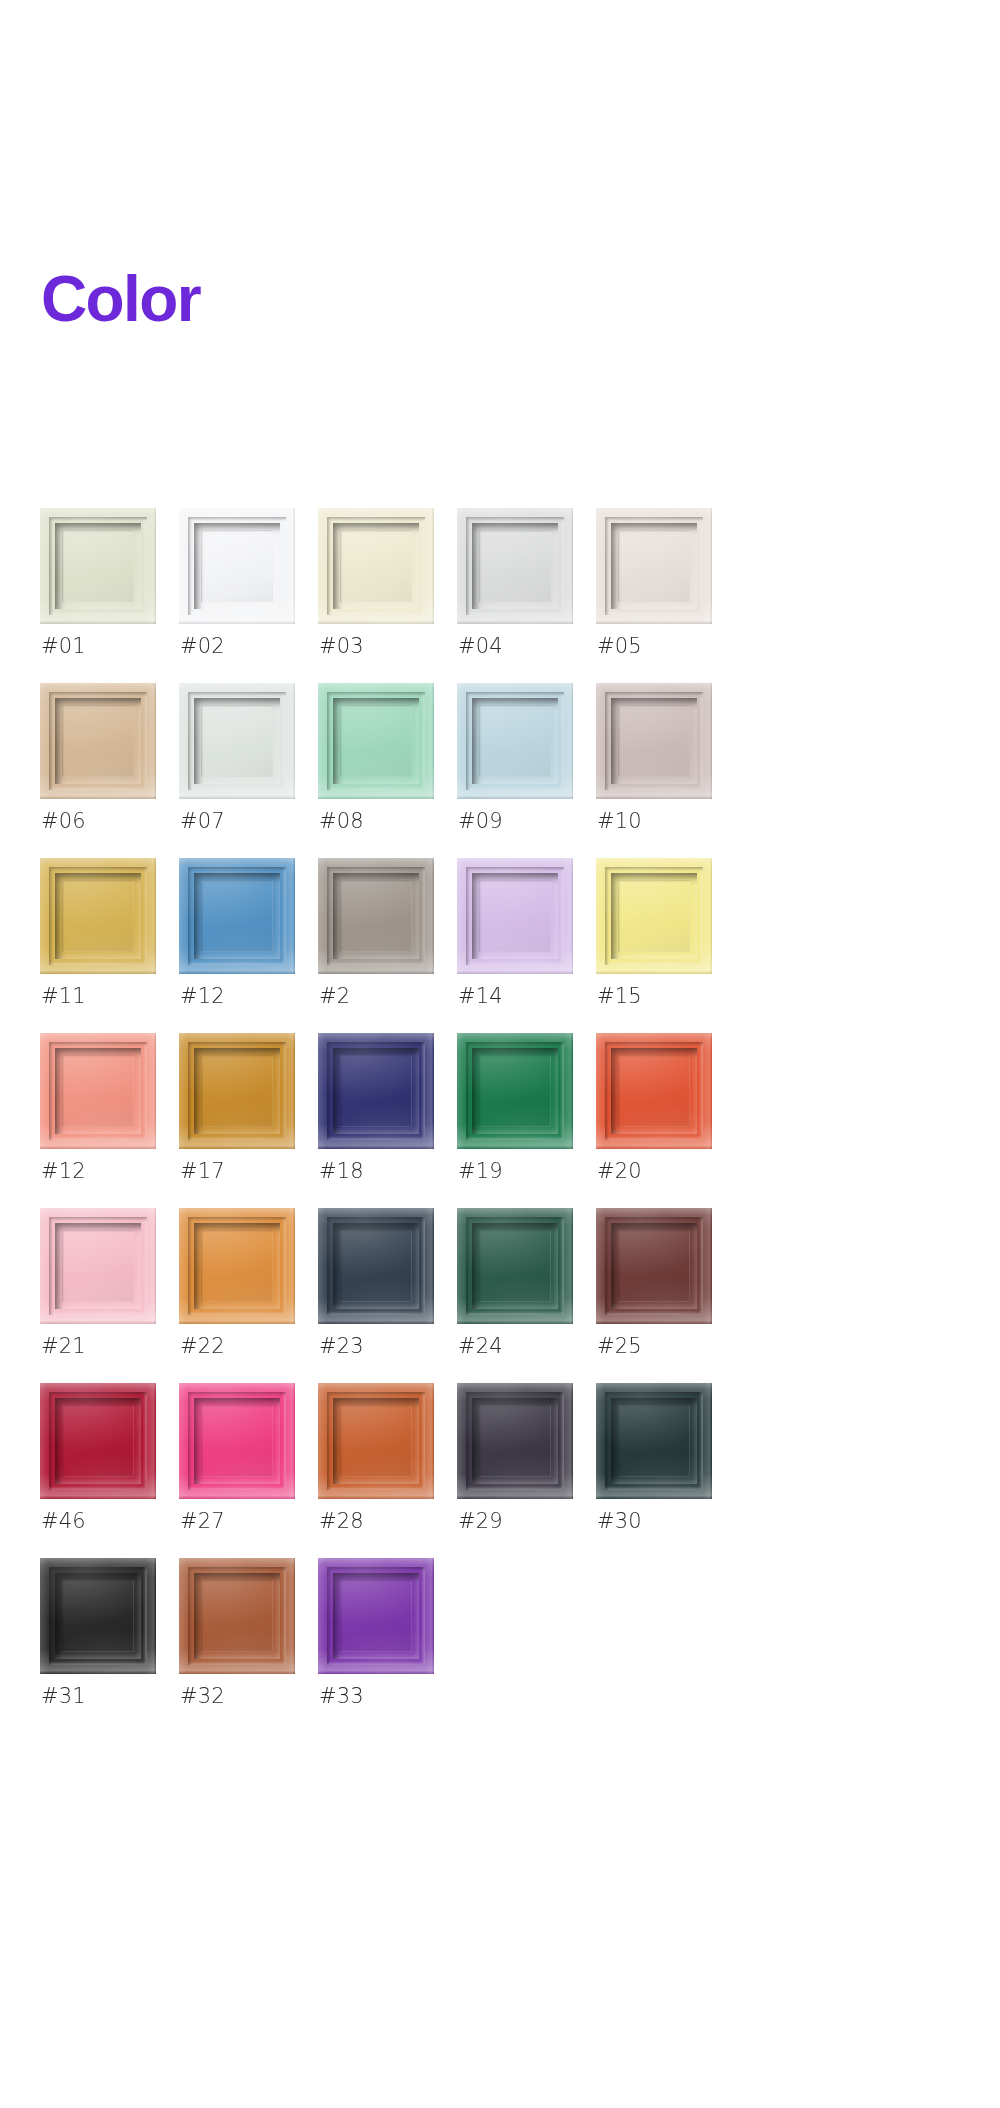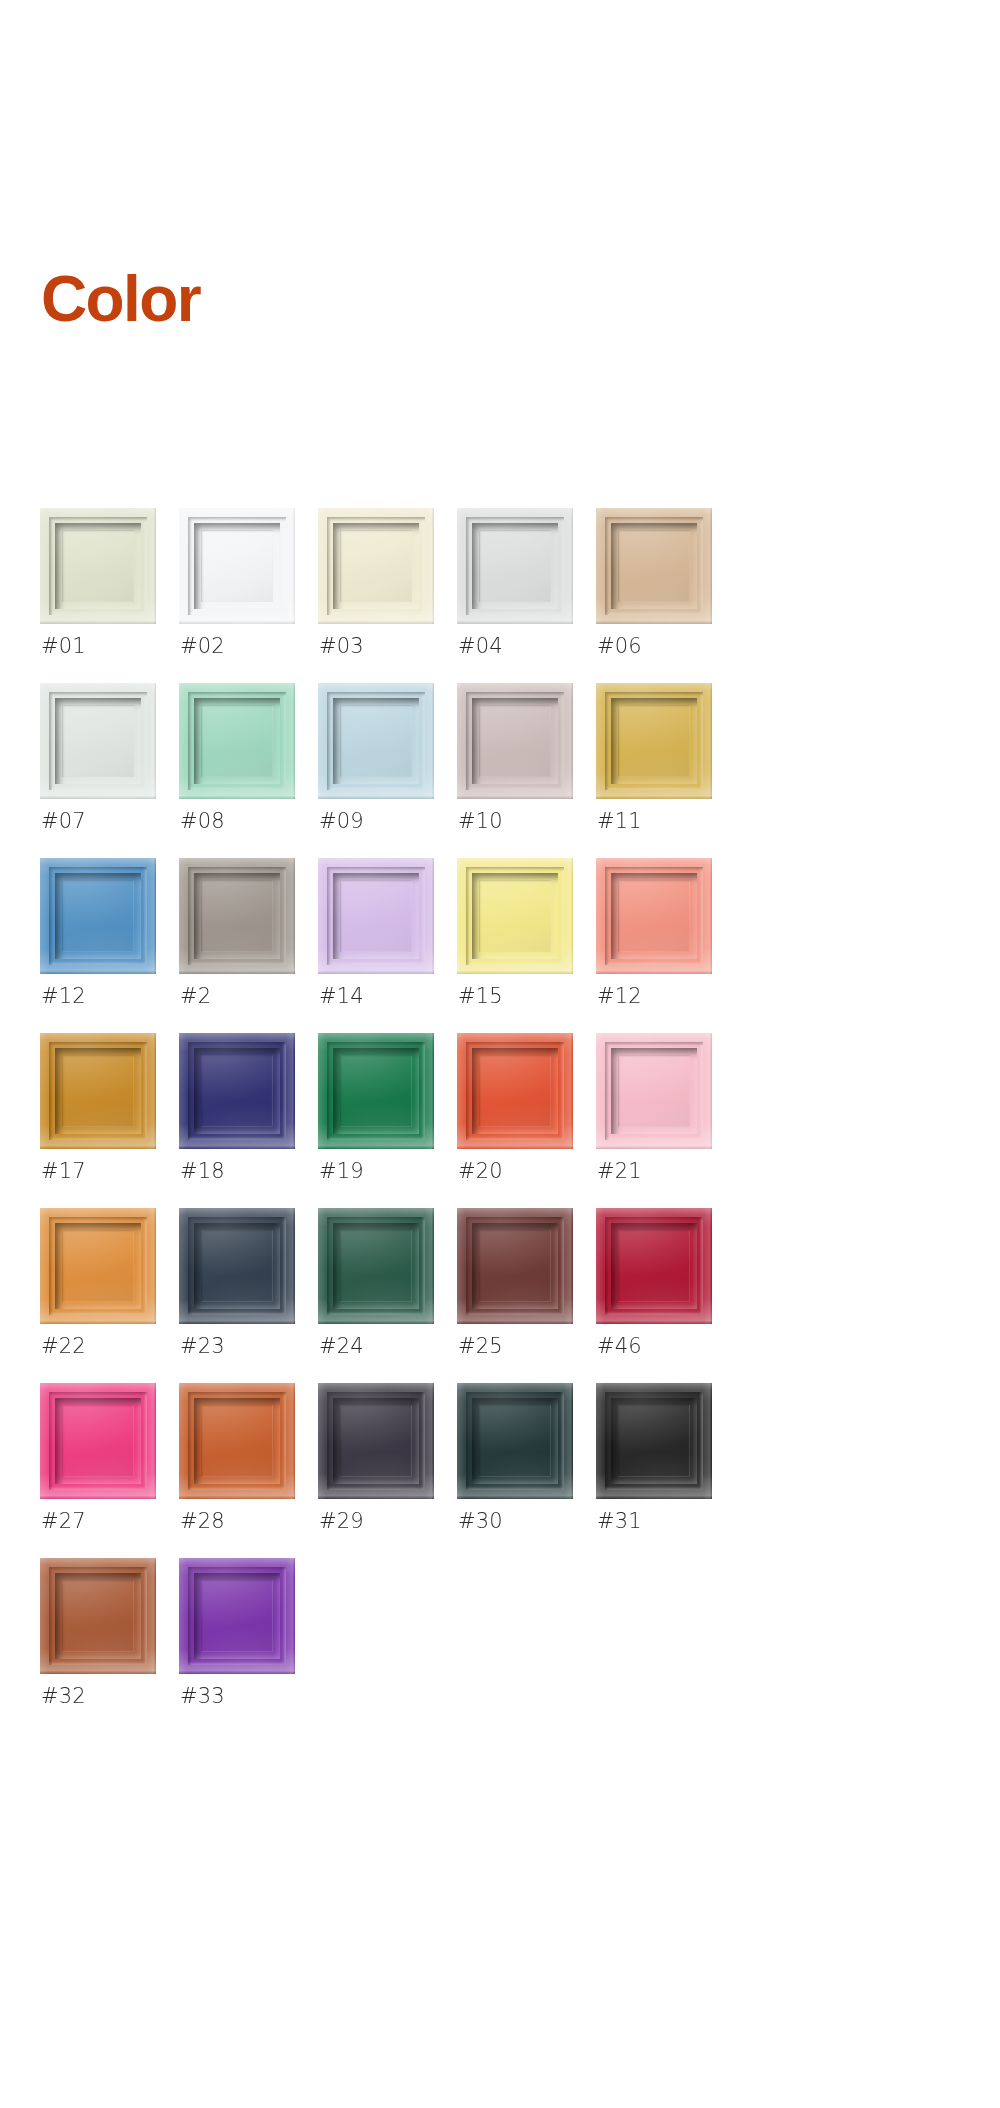--- a/index.html
+++ b/index.html
@@ -25,21 +25,21 @@
 
   
   .page-title {
     position: absolute;
     left: 41px;
     top: 224px;
     font-family: "Liberation Sans", "DejaVu Sans", sans-serif;
     font-size: 64px;
     font-weight: 700;
     letter-spacing: -1.6px;
-    color: #c2410c;
+    color: #6d28d9;
     line-height: 1;
     white-space: nowrap;
   }
 
   
   .swatch-grid {
     position: absolute;
     left: 40px;
     top: 508px;
     width: 730px;
@@ -199,20 +199,30 @@
         <div class="tile" style="--c: #dcdedd;">
           <div class="frame-face"></div>
           <div class="bevel"></div>
           <div class="groove"></div>
           <div class="panel"></div>
           <div class="sheen"></div>
         </div>
         <div class="swatch-label">#04</div>
       </div>
       <div class="swatch-cell">
+        <div class="tile" style="--c: #e8e0da;">
+          <div class="frame-face"></div>
+          <div class="bevel"></div>
+          <div class="groove"></div>
+          <div class="panel"></div>
+          <div class="sheen"></div>
+        </div>
+        <div class="swatch-label">#05</div>
+      </div>
+      <div class="swatch-cell">
         <div class="tile" style="--c: #d5b897;">
           <div class="frame-face"></div>
           <div class="bevel"></div>
           <div class="groove"></div>
           <div class="panel"></div>
           <div class="sheen"></div>
         </div>
         <div class="swatch-label">#06</div>
       </div>
       <div class="swatch-cell">

